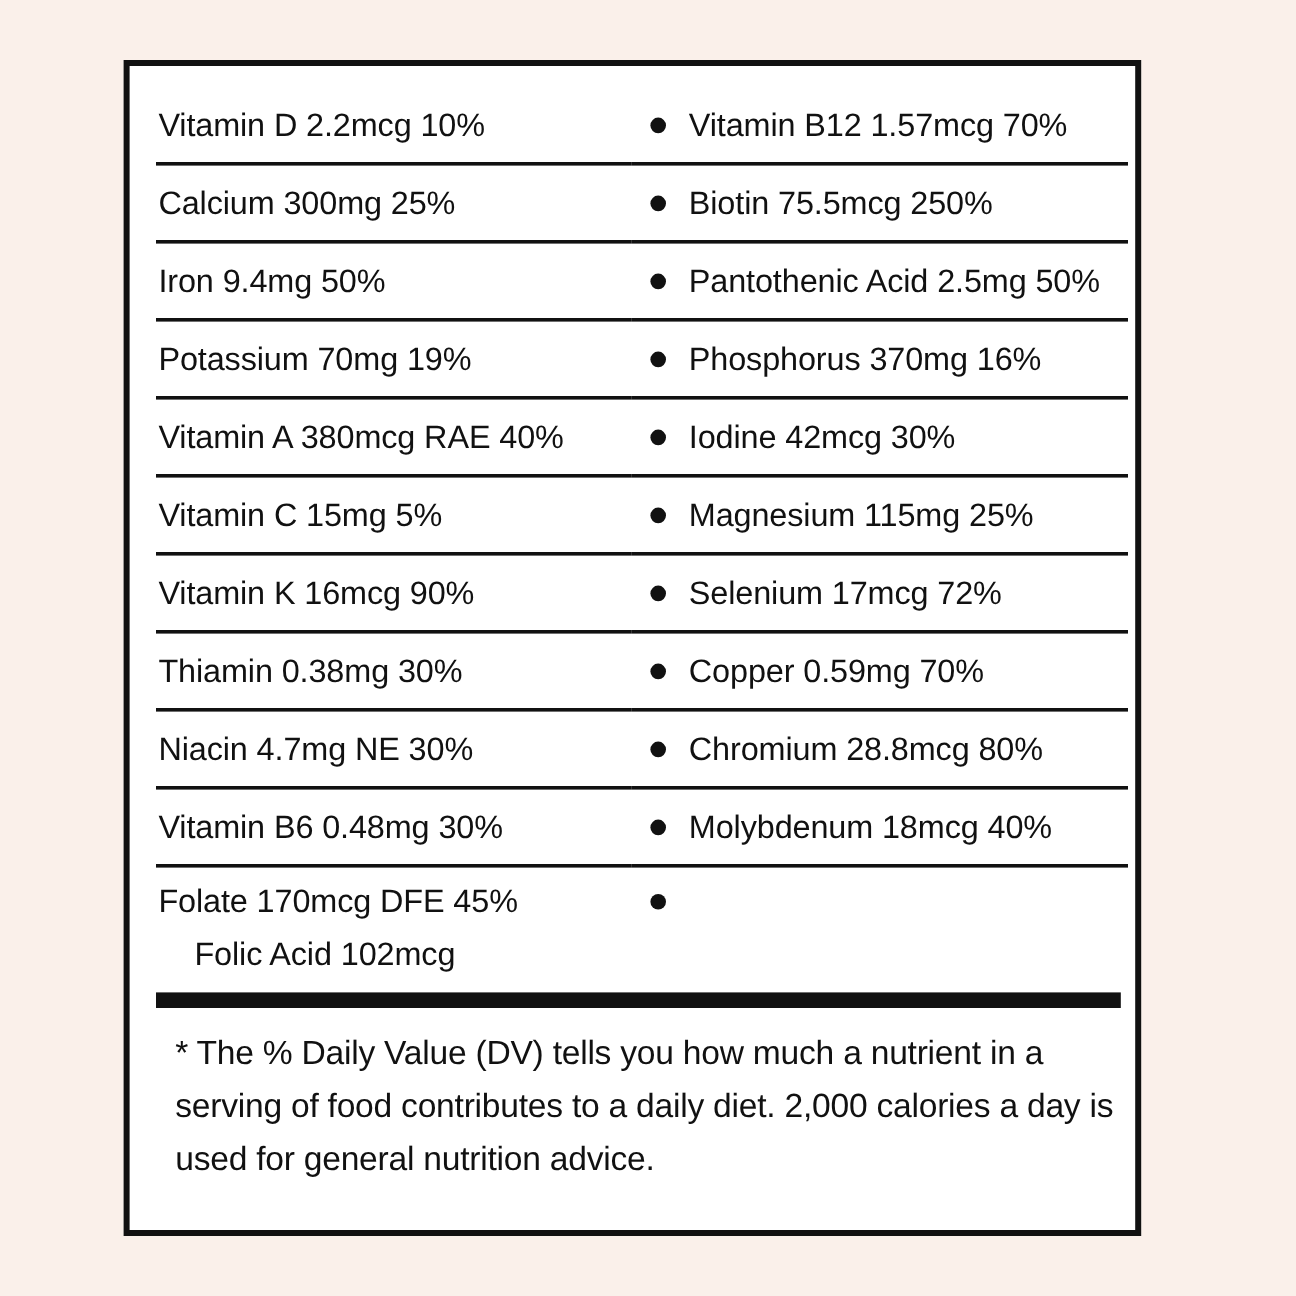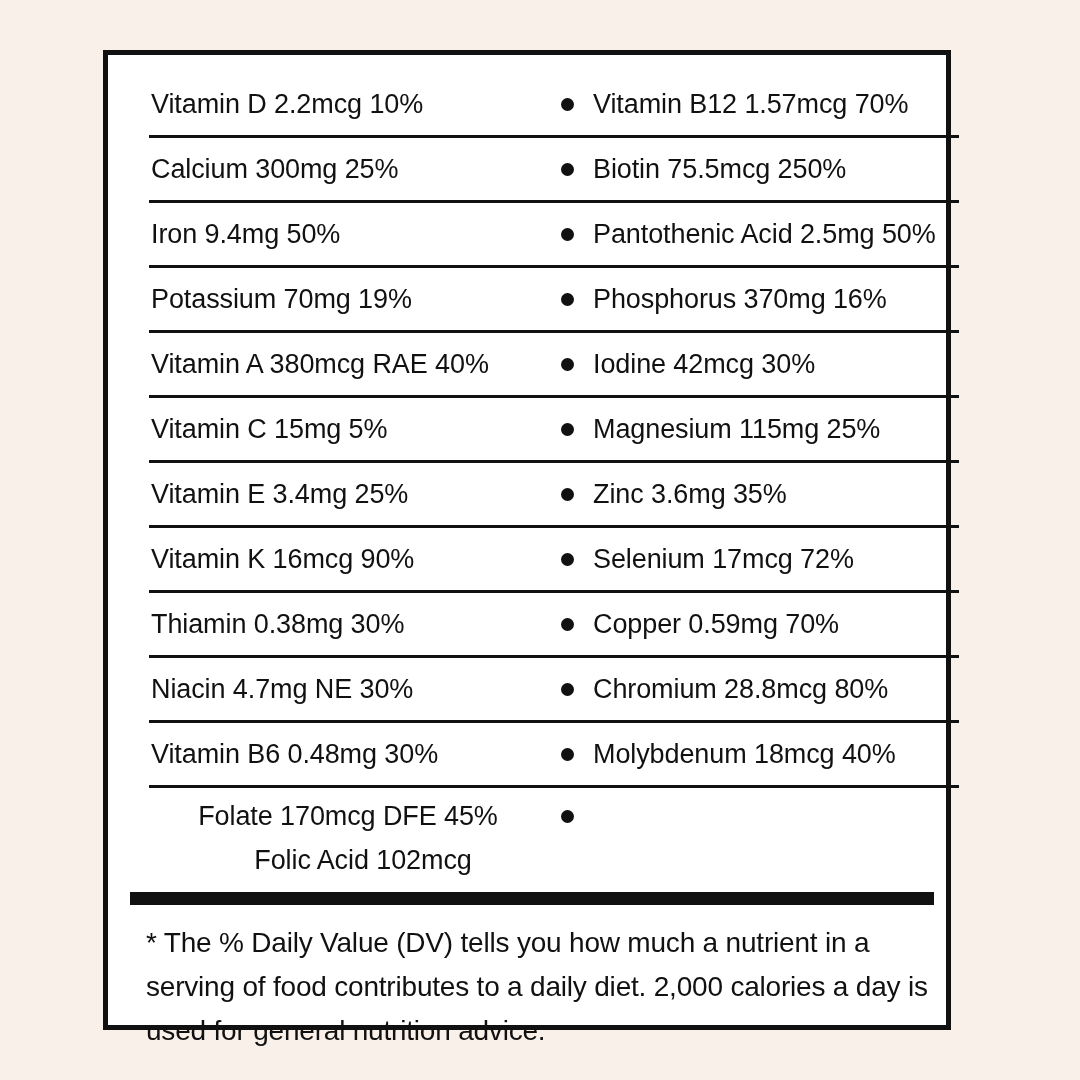--- a/index.html
+++ b/index.html
@@ -30,21 +30,20 @@
     left: 22px;
     top: 18px;
     width: 804px;
     box-sizing: border-box;
   }
 
   .nutrient-table {
     width: 100%;
     border-collapse: collapse;
     table-layout: fixed;
-    margin-left: 19px;
   }
 
   .nutrient-table tr {
     border-bottom: 3px solid #111111;
   }
 
   .nutrient-table td {
     padding: 0;
     vertical-align: top;
     font-size: 27px;
@@ -144,45 +143,40 @@
           <td class="left-cell">Vitamin A 380mcg RAE 40%</td>
           <td class="dot-cell"><span class="dot"></span></td>
           <td class="right-cell">Iodine 42mcg 30%</td>
         </tr>
         <tr>
           <td class="left-cell">Vitamin C 15mg 5%</td>
           <td class="dot-cell"><span class="dot"></span></td>
           <td class="right-cell">Magnesium 115mg 25%</td>
         </tr>
         <tr>
-          <td class="left-cell">Vitamin E 3.4mg 25%</td>
-          <td class="dot-cell"><span class="dot"></span></td>
-          <td class="right-cell">Zinc 3.6mg 35%</td>
-        </tr>
-        <tr>
           <td class="left-cell">Vitamin K 16mcg 90%</td>
           <td class="dot-cell"><span class="dot"></span></td>
           <td class="right-cell">Selenium 17mcg 72%</td>
         </tr>
         <tr>
           <td class="left-cell">Thiamin 0.38mg 30%</td>
           <td class="dot-cell"><span class="dot"></span></td>
           <td class="right-cell">Copper 0.59mg 70%</td>
         </tr>
         <tr>
           <td class="left-cell">Niacin 4.7mg NE 30%</td>
           <td class="dot-cell"><span class="dot"></span></td>
           <td class="right-cell">Chromium 28.8mcg 80%</td>
         </tr>
         <tr>
           <td class="left-cell">Vitamin B6 0.48mg 30%</td>
           <td class="dot-cell"><span class="dot"></span></td>
           <td class="right-cell">Molybdenum 18mcg 40%</td>
         </tr>
-        <tr class="folate-row" style="border-bottom:none;text-align:center;">
+        <tr class="folate-row" style="border-bottom:none;">
           <td class="left-cell">
             <span class="main-line">Folate 170mcg DFE 45%</span>
             <span class="sub-line">Folic Acid 102mcg</span>
           </td>
           <td class="dot-cell"><span class="dot"></span></td>
           <td class="right-cell"></td>
         </tr>
       </tbody>
     </table>
 

